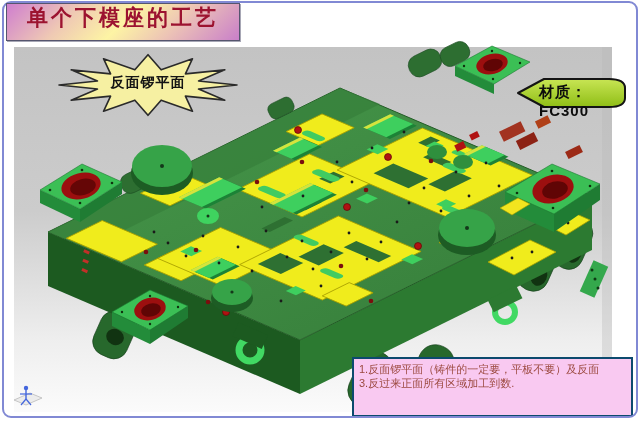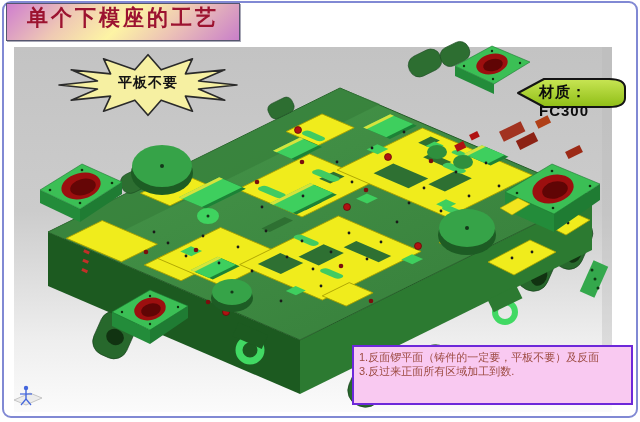--- a/index.html
+++ b/index.html
@@ -18,22 +18,22 @@
   .burst{position:absolute;left:57px;top:50px;width:182px;height:70px;z-index:4;}
   .burst svg{position:absolute;inset:0;}
   .burst .lbl{position:absolute;left:0;right:0;top:24px;text-align:center;
          font-weight:700;font-size:14px;color:#141414;letter-spacing:1px;}
   
   .material{position:absolute;left:515px;top:74px;width:114px;height:38px;z-index:4;}
   .material svg{position:absolute;inset:0;}
   .material .lbl{position:absolute;left:24px;top:9px;font-weight:700;font-size:15px;
          color:#0c0c0c;letter-spacing:1px;}
   
-  .notes{position:absolute;left:352px;top:345px;width:268px;height:51px;z-index:4;
-         background:#f9c9f1;border:2px solid #6d28d9;padding:3px 4px 2px 5px;
+  .notes{position:absolute;left:352px;top:357px;width:268px;height:51px;z-index:4;
+         background:#f9c9f1;border:2px solid #0c4a6e;padding:3px 4px 2px 5px;
          font-size:11px;line-height:14px;color:#9c4a40;}
   .notes .indent{padding-left:9px;}
   
   .viewport-svg{position:absolute;left:0;top:0;z-index:1;}
 </style>
 </head>
 <body>
 
 <div class="slide">
 
@@ -325,21 +325,21 @@
   </svg>
 
   <div class="title-bar">
     <span>单个下模座的工艺</span>
   </div>
 
   <div class="burst">
     <svg width="182" height="70" viewBox="0 0 180 66">
       <polygon points="178,33 140,37 166,48 127,44 134,59 103,48 90,63 77,48 46,59 53,44 14,48 40,37 2,33 40,29 14,18 53,22 46,7 77,18 90,3 103,18 134,7 127,22 166,18 140,29" fill="#f6f0a2" stroke="#2a2a2a" stroke-width="1.6" stroke-linejoin="round"></polygon>
     </svg>
-    <div class="lbl">平板不要</div>
+    <div class="lbl">反面锣平面</div>
   </div>
 
   <div class="material">
     <svg width="114" height="38" viewBox="0 0 114 38">
       <defs>
         <linearGradient id="matGrad" x1="0" y1="0" x2="0" y2="1">
           <stop offset="0" stop-color="#c8e554"></stop>
             <stop offset="1" stop-color="#8fbe16"></stop>
         </linearGradient>
       </defs>

